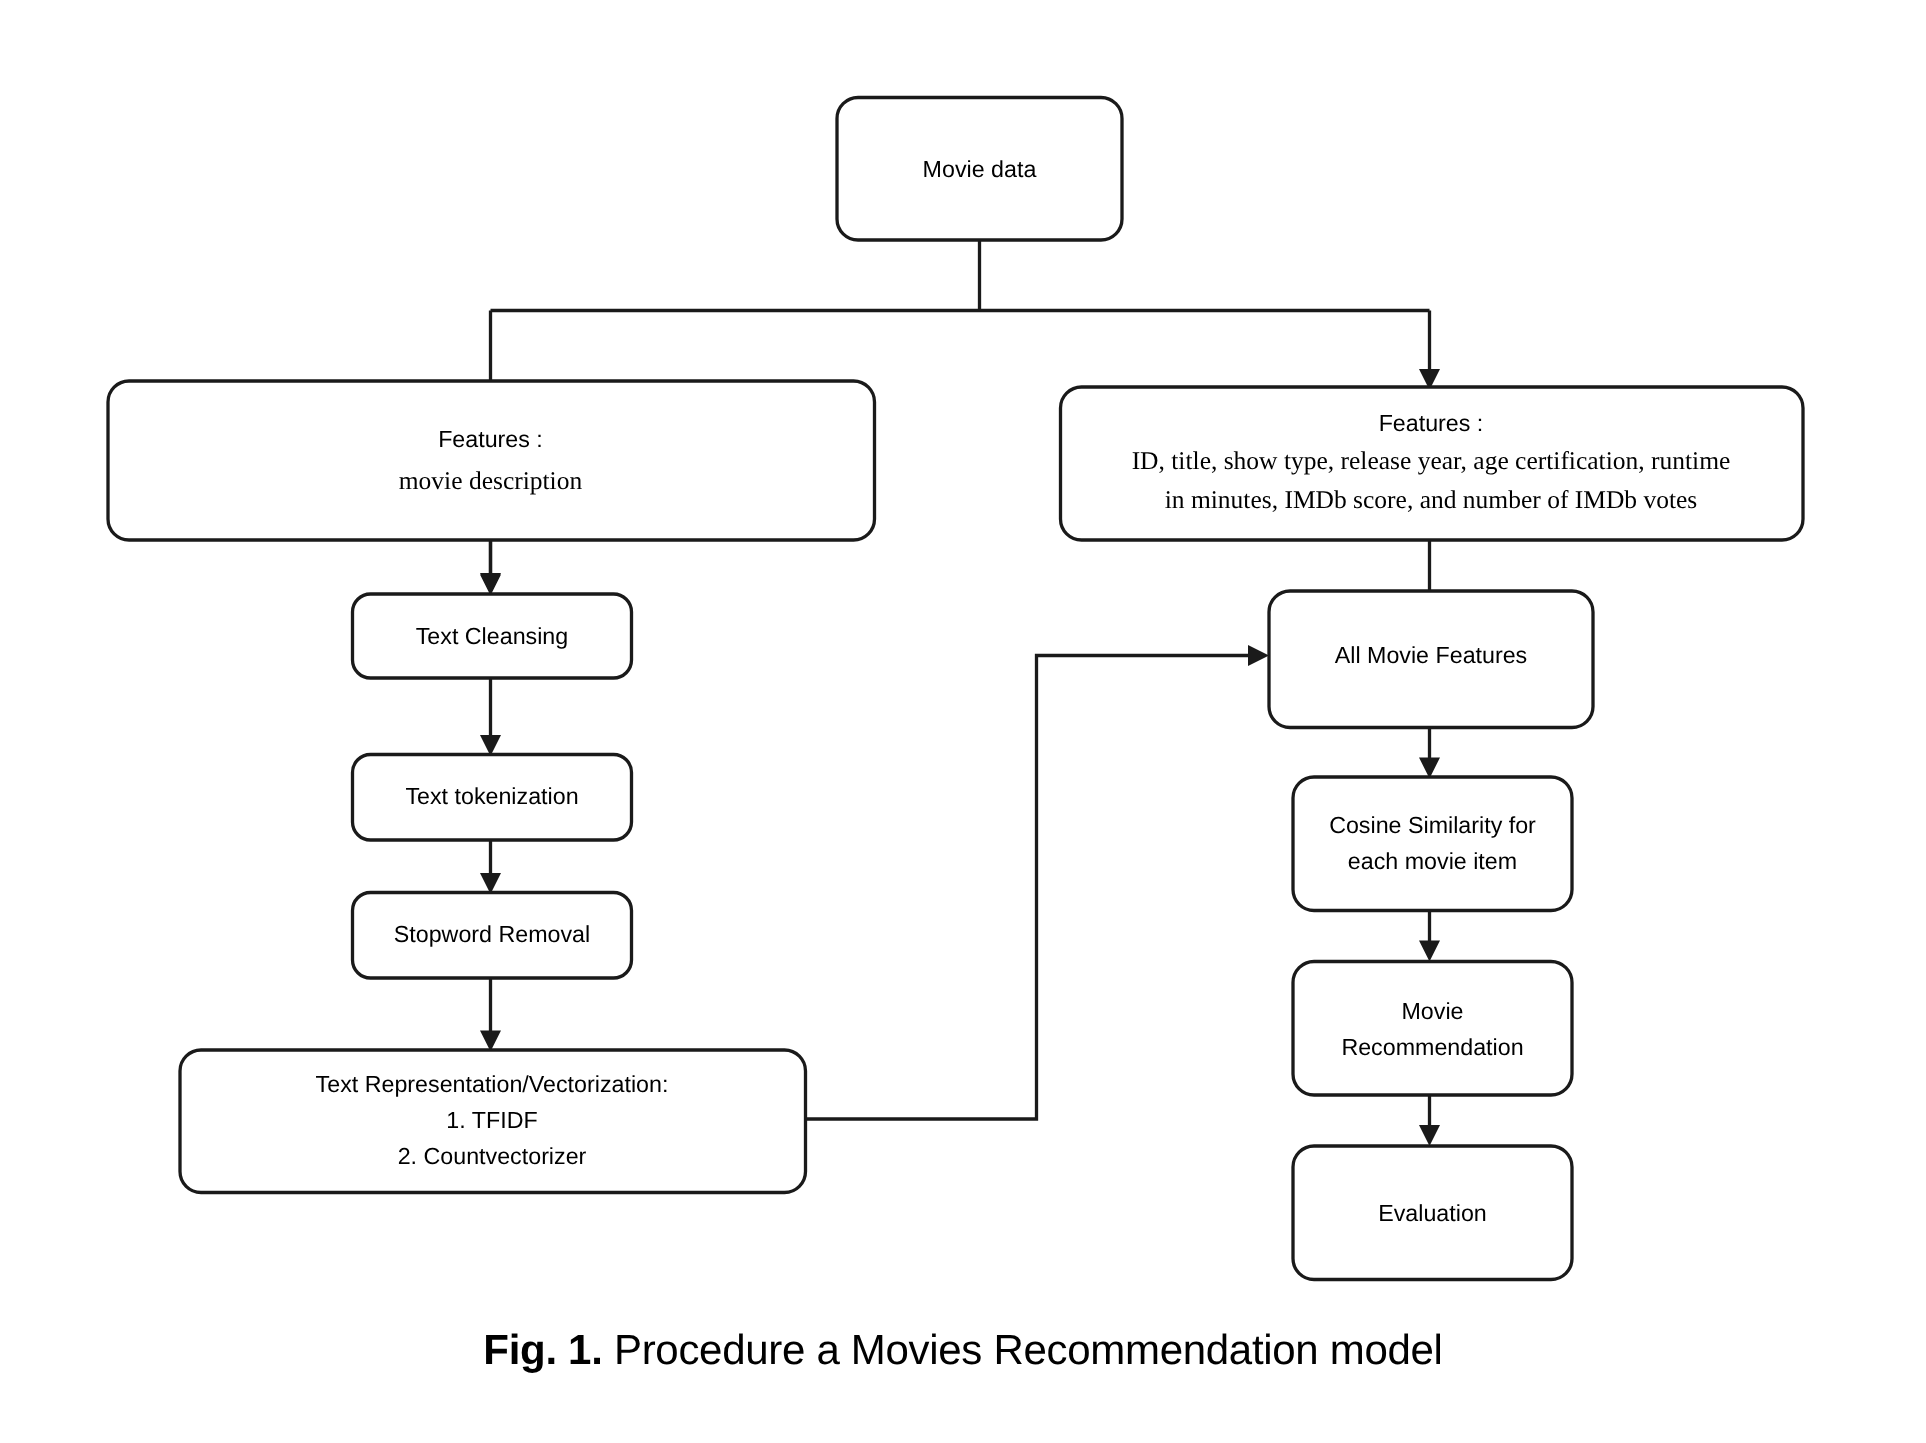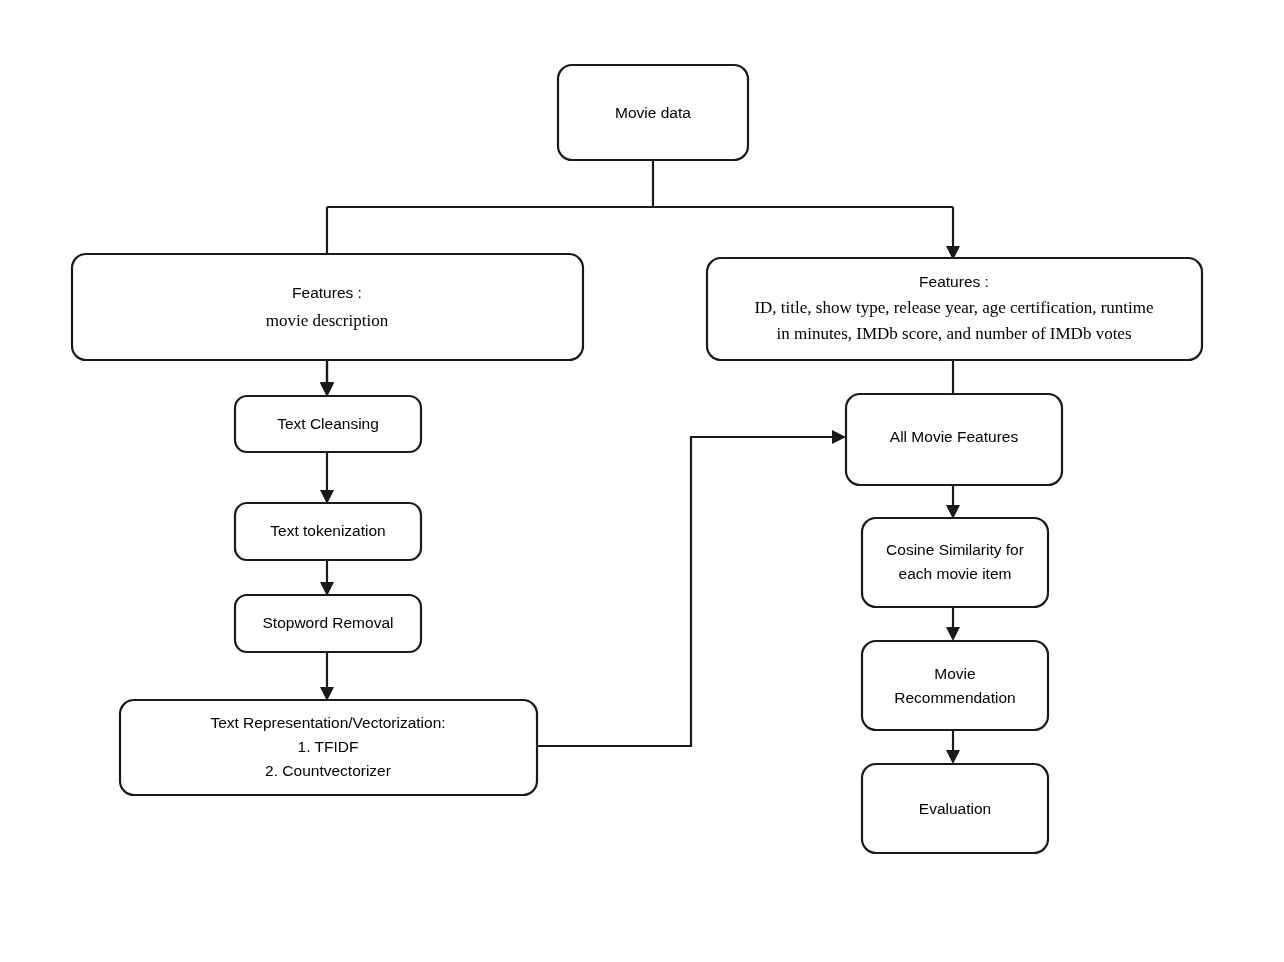--- a/index.html
+++ b/index.html
@@ -165,14 +165,18 @@
       <text class="node-label" x="955" y="699">Recommendation</text>
     </g>
 
     <g>
       <rect class="node-rect" x="862" y="764" width="186" height="89" rx="14" ry="14"></rect>
       <text class="node-label" x="955" y="810">Evaluation</text>
     </g>
 
   </svg>
 
+  <div class="caption">
+    <span class="caption-label">Fig. 1.</span>
+    <span>Procedure a Movies Recommendation model</span>
+  </div>
 
 </div>
 
 </body></html>

